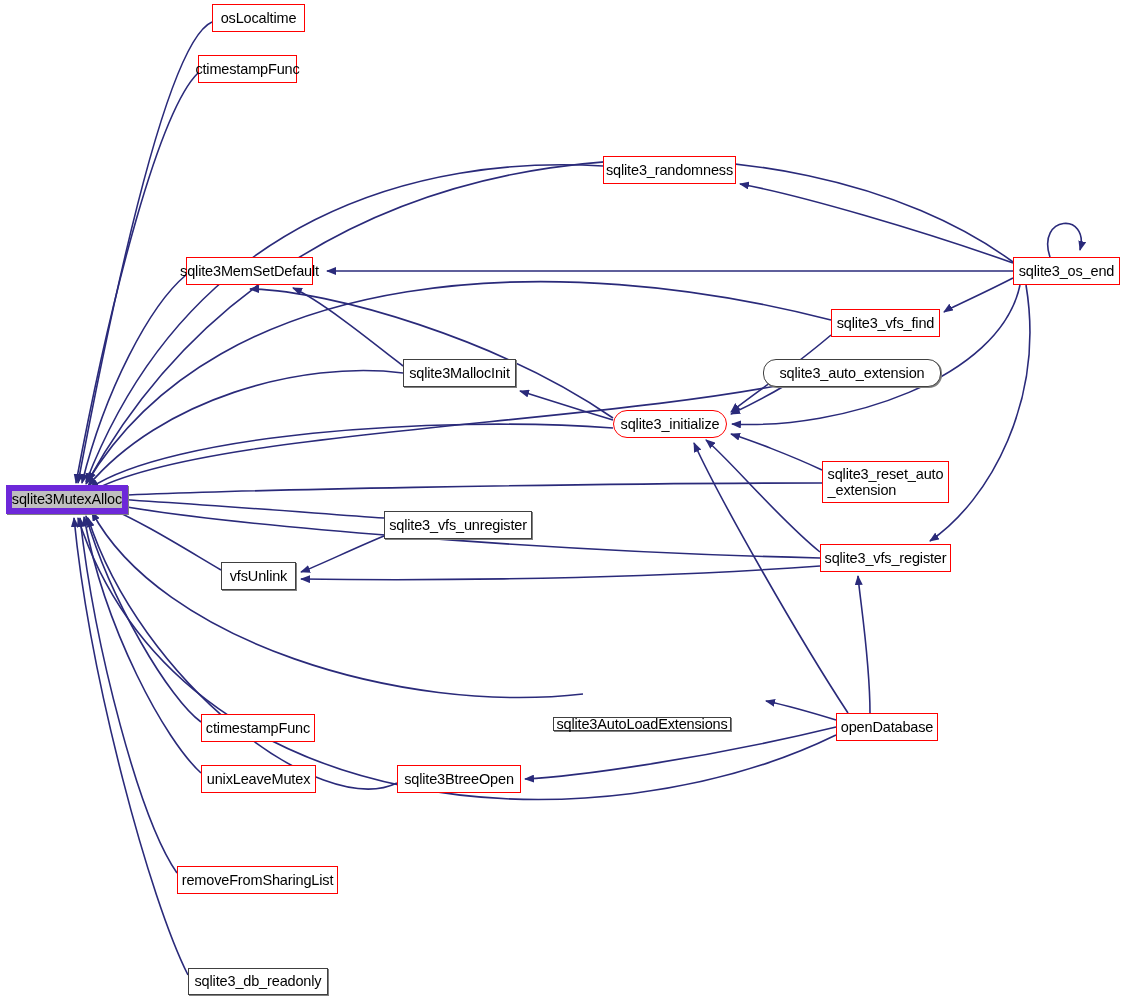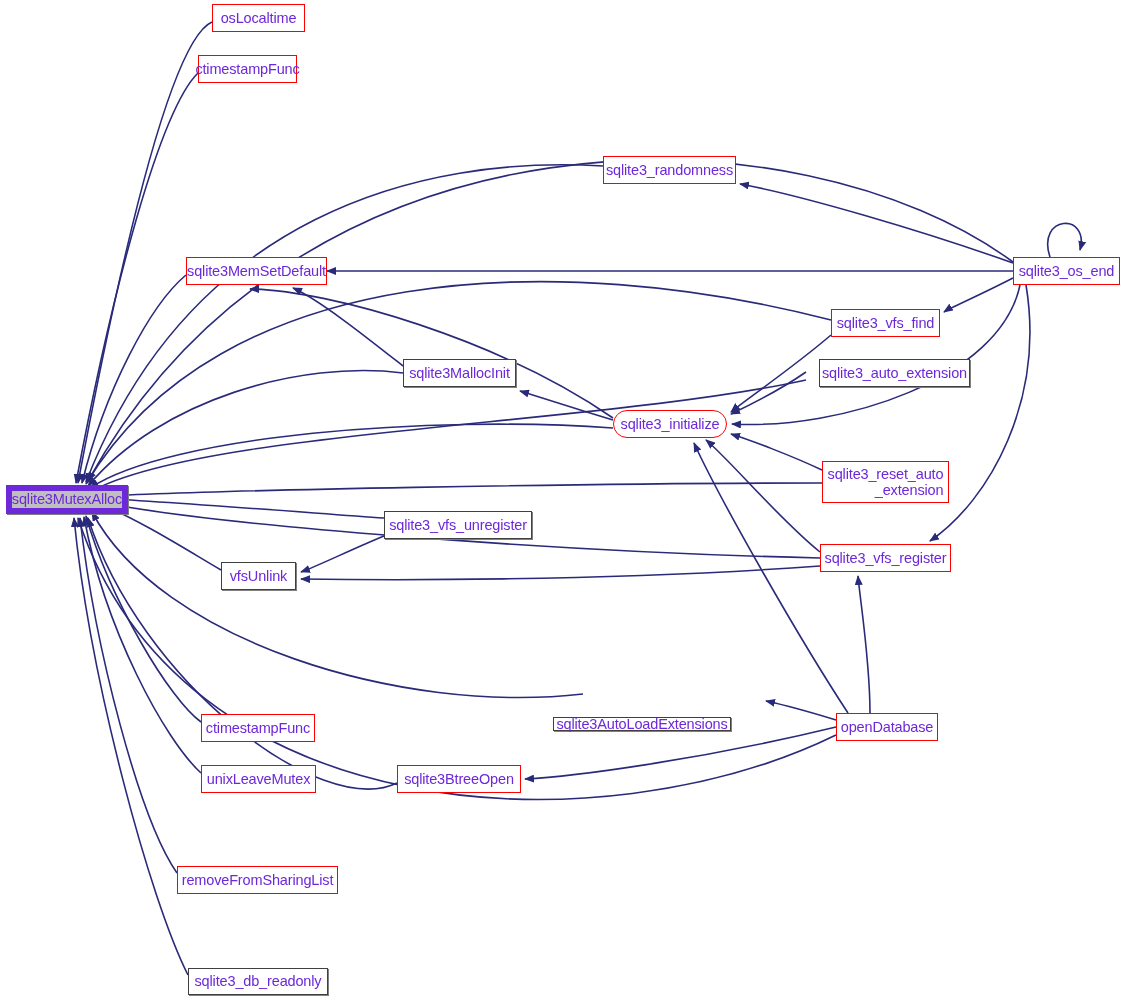--- a/index.html
+++ b/index.html
@@ -21,24 +21,24 @@
     top: 0;
     width: 1125px;
     height: 1000px;
   }
   .node {
     position: absolute;
     box-sizing: border-box;
     display: flex;
     align-items: center;
     justify-content: center;
-    text-align: right;
+    text-align: left;
     font-size: 14.5px;
     line-height: 1.12;
-    color: #6d28d9;
+    color: #000000;
     background: #ffffff;
     white-space: pre;
     letter-spacing: -0.15px;
     z-index: 5;
   }
   .node.red {
     border: 1px solid #ff0000;
   }
   .node.black {
     border: 1px solid #404040;
@@ -99,25 +99,25 @@
         <path d="M 201,773 C 165,740 105,630 84,517" marker-end="url(#ah)"></path>
         <path d="M 177,873 C 140,820 95,650 80,518" marker-end="url(#ah)"></path>
         <path d="M 836,735 C 600,850 180,830 78,518" marker-end="url(#ah)"></path>
         <path d="M 188,975 C 150,900 90,680 74,518" marker-end="url(#ah)"></path>
       </g>
   </svg>
   <div id="node-layer">
       <div class="node red" style="left: 212px; top: 4px; width: 93px; height: 28px;"><span>osLocaltime</span></div>
       <div class="node red" style="left: 198px; top: 55px; width: 99px; height: 28px;"><span>ctimestampFunc</span></div>
       <div class="node red" style="left: 603px; top: 156px; width: 133px; height: 28px;"><span>sqlite3_randomness</span></div>
-      <div class="node red" style="left: 186px; top: 257px; width: 141px; height: 28px;"><span>sqlite3MemSetDefault</span></div>
+      <div class="node red" style="left: 186px; top: 257px; width: 127px; height: 28px;"><span>sqlite3MemSetDefault</span></div>
       <div class="node red" style="left: 1013px; top: 257px; width: 107px; height: 28px;"><span>sqlite3_os_end</span></div>
       <div class="node red" style="left: 831px; top: 309px; width: 109px; height: 28px;"><span>sqlite3_vfs_find</span></div>
       <div class="node black" style="left: 403px; top: 359px; width: 113px; height: 28px;"><span>sqlite3MallocInit</span></div>
-      <div class="node black" style="left: 819px; top: 359px; width: 151px; height: 28px;"><span>sqlite3_auto_extension</span></div>
+      <div class="node black" style="left: 763px; top: 359px; width: 178px; height: 28px; border-radius: 13px;"><span>sqlite3_auto_extension</span></div>
       <div class="node red" style="left: 613px; top: 410px; width: 114px; height: 28px; border-radius: 14px;"><span>sqlite3_initialize</span></div>
       <div class="node red" style="left: 822px; top: 461px; width: 127px; height: 42px;"><span>sqlite3_reset_auto
 _extension</span></div>
       <div class="node gray" style="left: 6px; top: 485px; width: 122px; height: 29px;"><span>sqlite3MutexAlloc</span></div>
       <div class="node black" style="left: 384px; top: 511px; width: 148px; height: 28px;"><span>sqlite3_vfs_unregister</span></div>
       <div class="node red" style="left: 820px; top: 544px; width: 131px; height: 28px;"><span>sqlite3_vfs_register</span></div>
       <div class="node black" style="left: 221px; top: 562px; width: 75px; height: 28px;"><span>vfsUnlink</span></div>
       <div class="node black" style="left: 553px; top: 675px; width: 178px; height: 14px; margin-top: 42px;"><span>sqlite3AutoLoadExtensions</span></div>
       <div class="node red" style="left: 201px; top: 714px; width: 114px; height: 28px;"><span>ctimestampFunc</span></div>
       <div class="node red" style="left: 836px; top: 713px; width: 102px; height: 28px;"><span>openDatabase</span></div>

